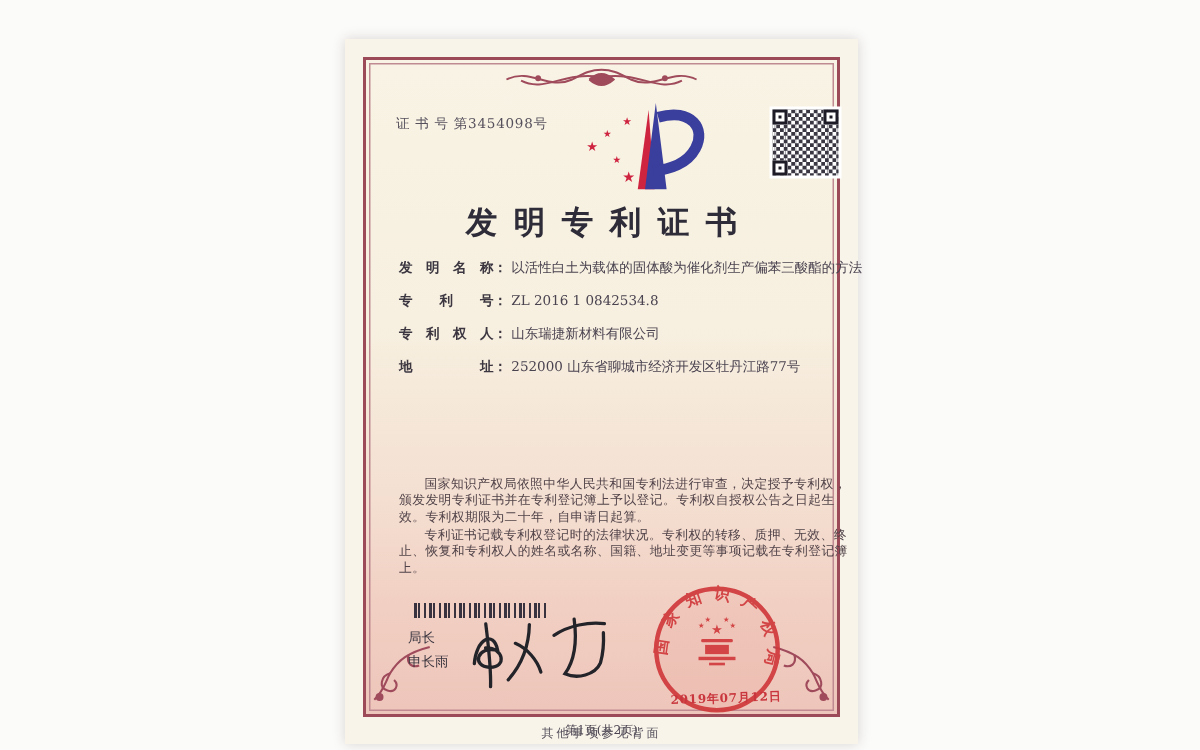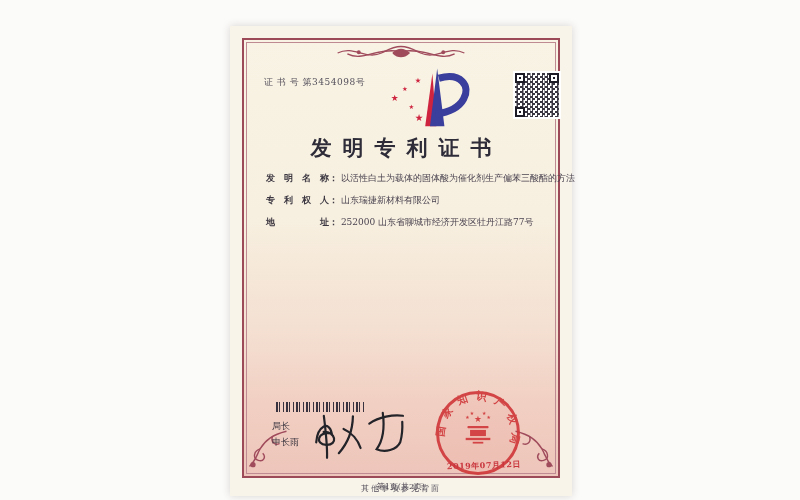--- a/index.html
+++ b/index.html
@@ -111,29 +111,37 @@
       </div>
 
       <div class="title">发明专利证书</div>
 
       <div class="fields">
         <div class="row">
           <span class="lbl">发　明　名　称：</span>
           <span class="val">以活性白土为载体的固体酸为催化剂生产偏苯三酸酯的方法</span>
         </div>
         <div class="row">
+          <span class="lbl">专　　利　　号：</span>
+          <span class="val">ZL 2016 1 0842534.8</span>
+        </div>
+        <div class="row">
           <span class="lbl">专　利　权　人：</span>
           <span class="val">山东瑞捷新材料有限公司</span>
         </div>
         <div class="row">
           <span class="lbl">地　　　　　址：</span>
           <span class="val">252000 山东省聊城市经济开发区牡丹江路77号</span>
         </div>
       </div>
 
+      <div class="paras">
+        <p>国家知识产权局依照中华人民共和国专利法进行审查，决定授予专利权，颁发发明专利证书并在专利登记簿上予以登记。专利权自授权公告之日起生效。专利权期限为二十年，自申请日起算。</p>
+        <p>专利证书记载专利权登记时的法律状况。专利权的转移、质押、无效、终止、恢复和专利权人的姓名或名称、国籍、地址变更等事项记载在专利登记簿上。</p>
+      </div>
 
       <div class="barcode"></div>
 
       <div class="director">
         <div>局长</div>
         <div>申长雨</div>
       </div>
 
       <div class="signature">
         <svg width="110" height="50" viewBox="0 0 110 50" fill="none" stroke="#23232a" stroke-width="2.2" stroke-linecap="round">

